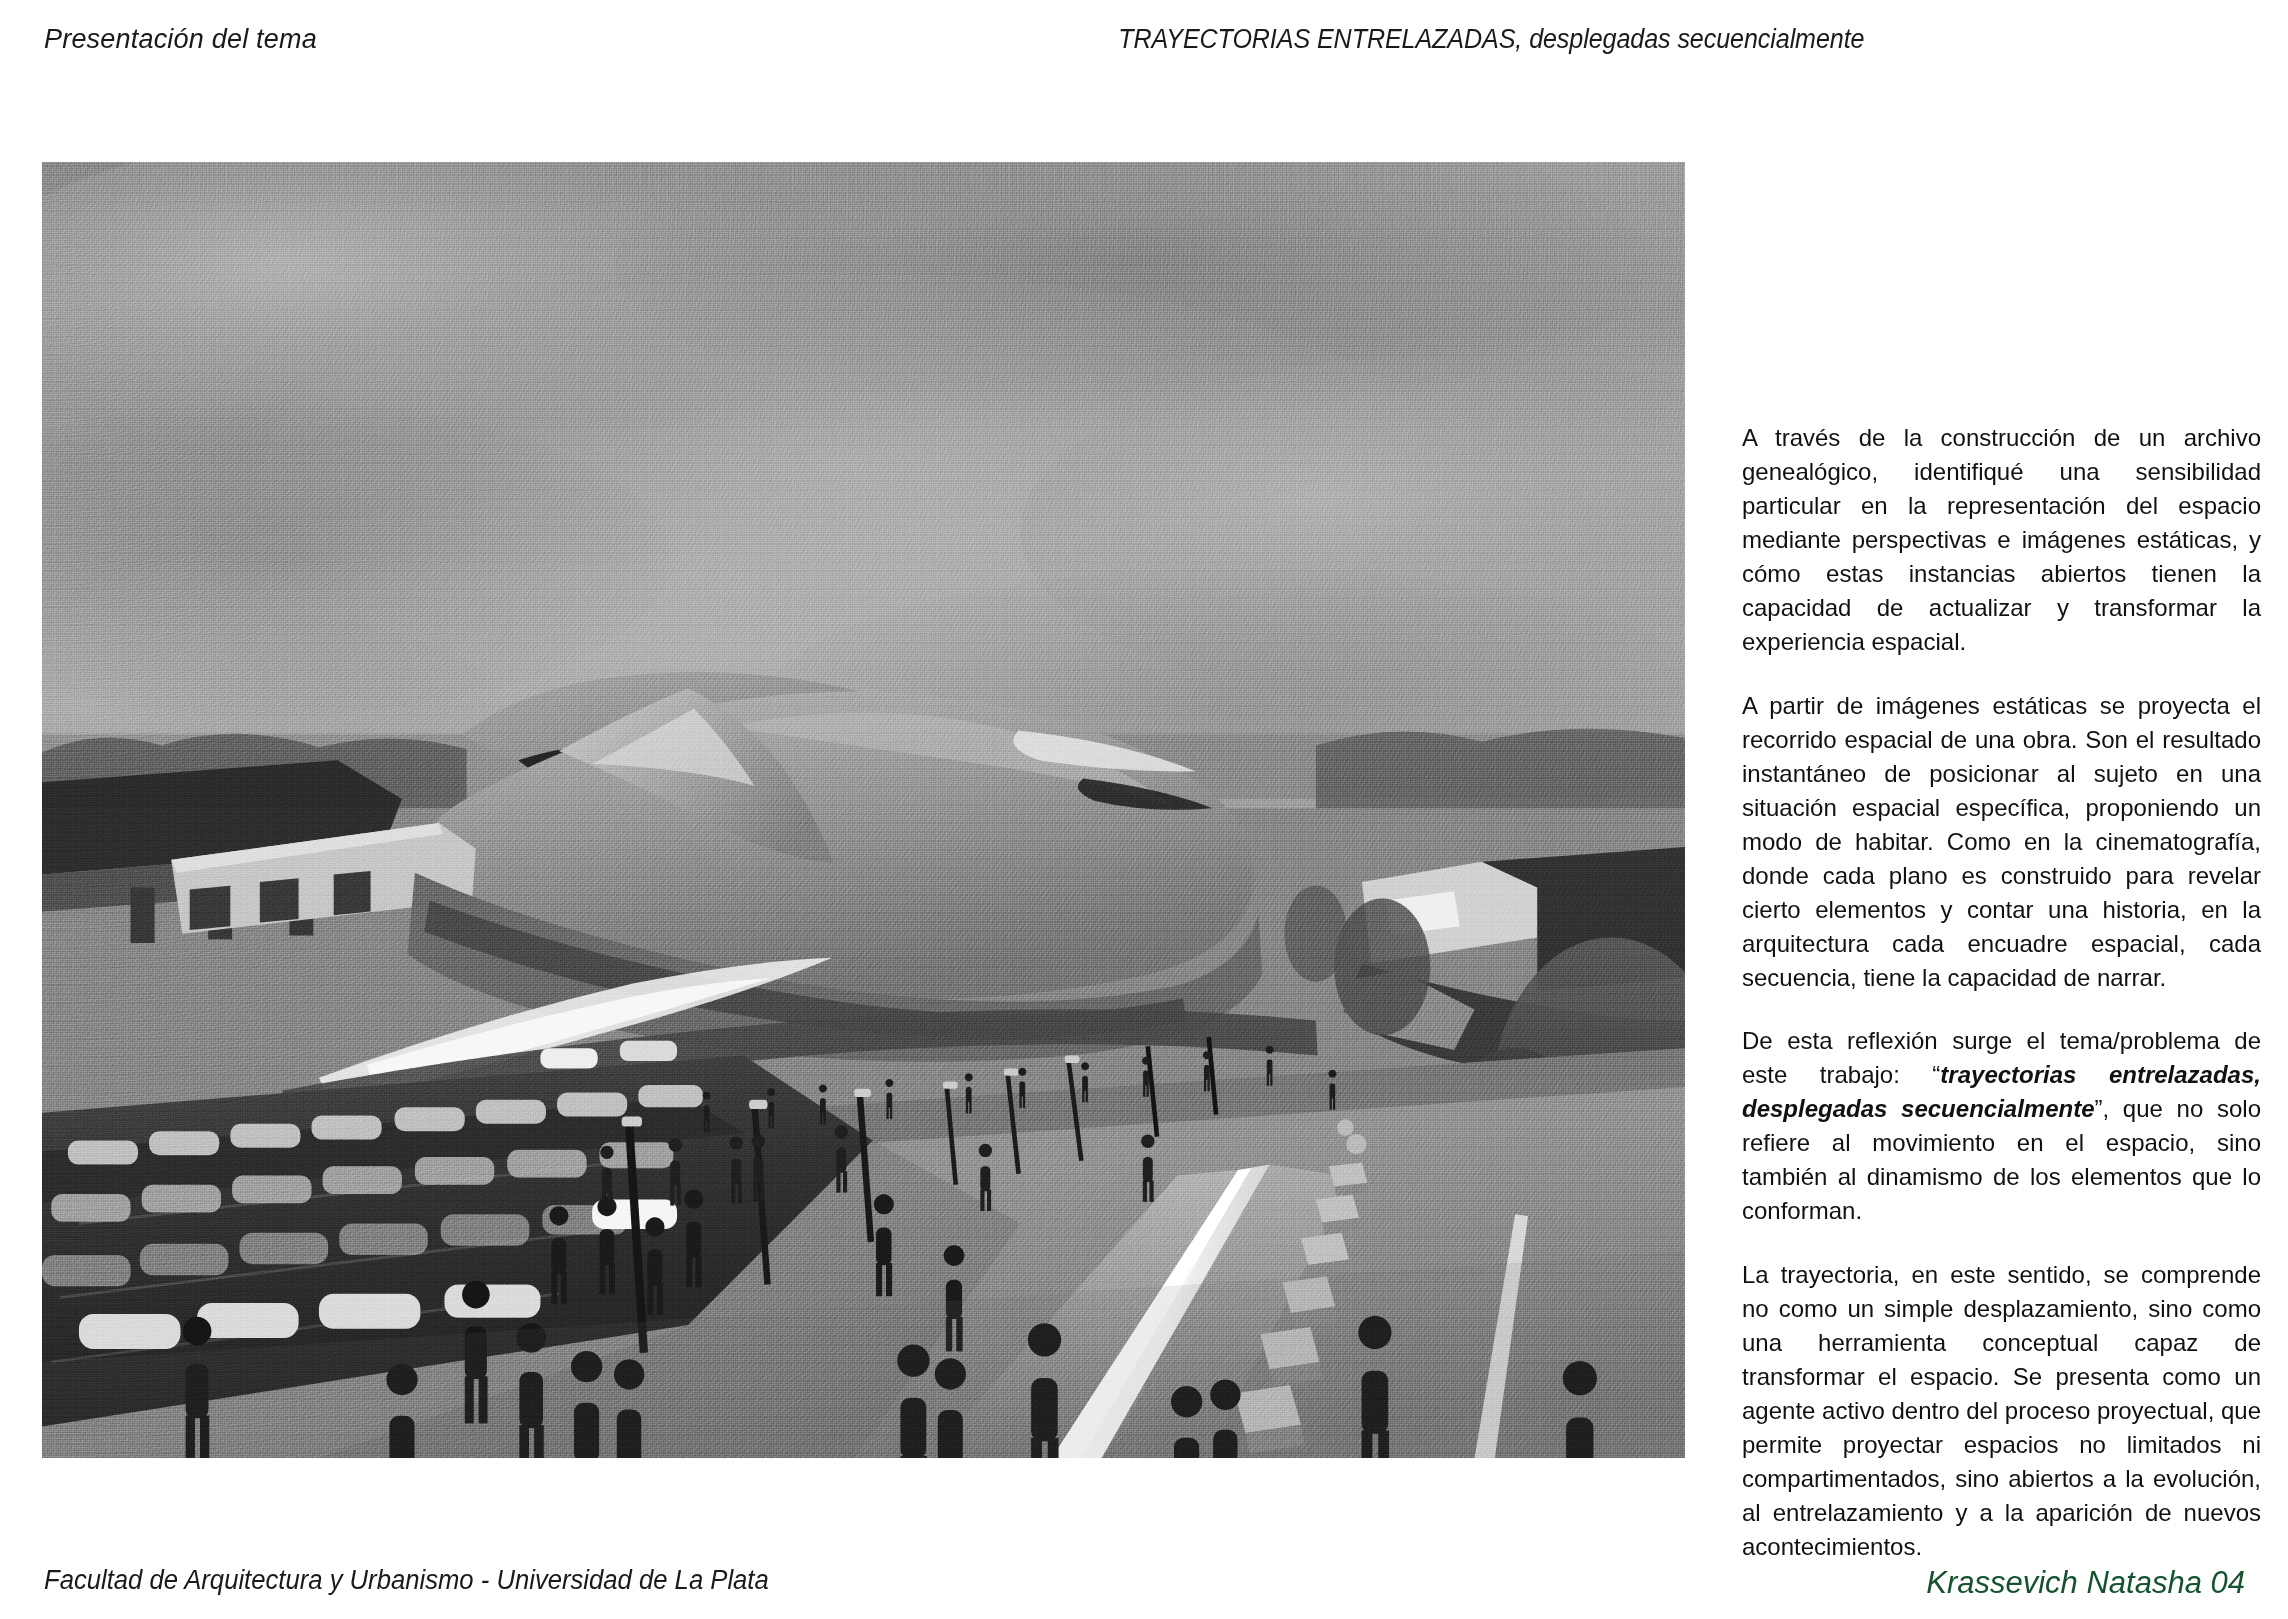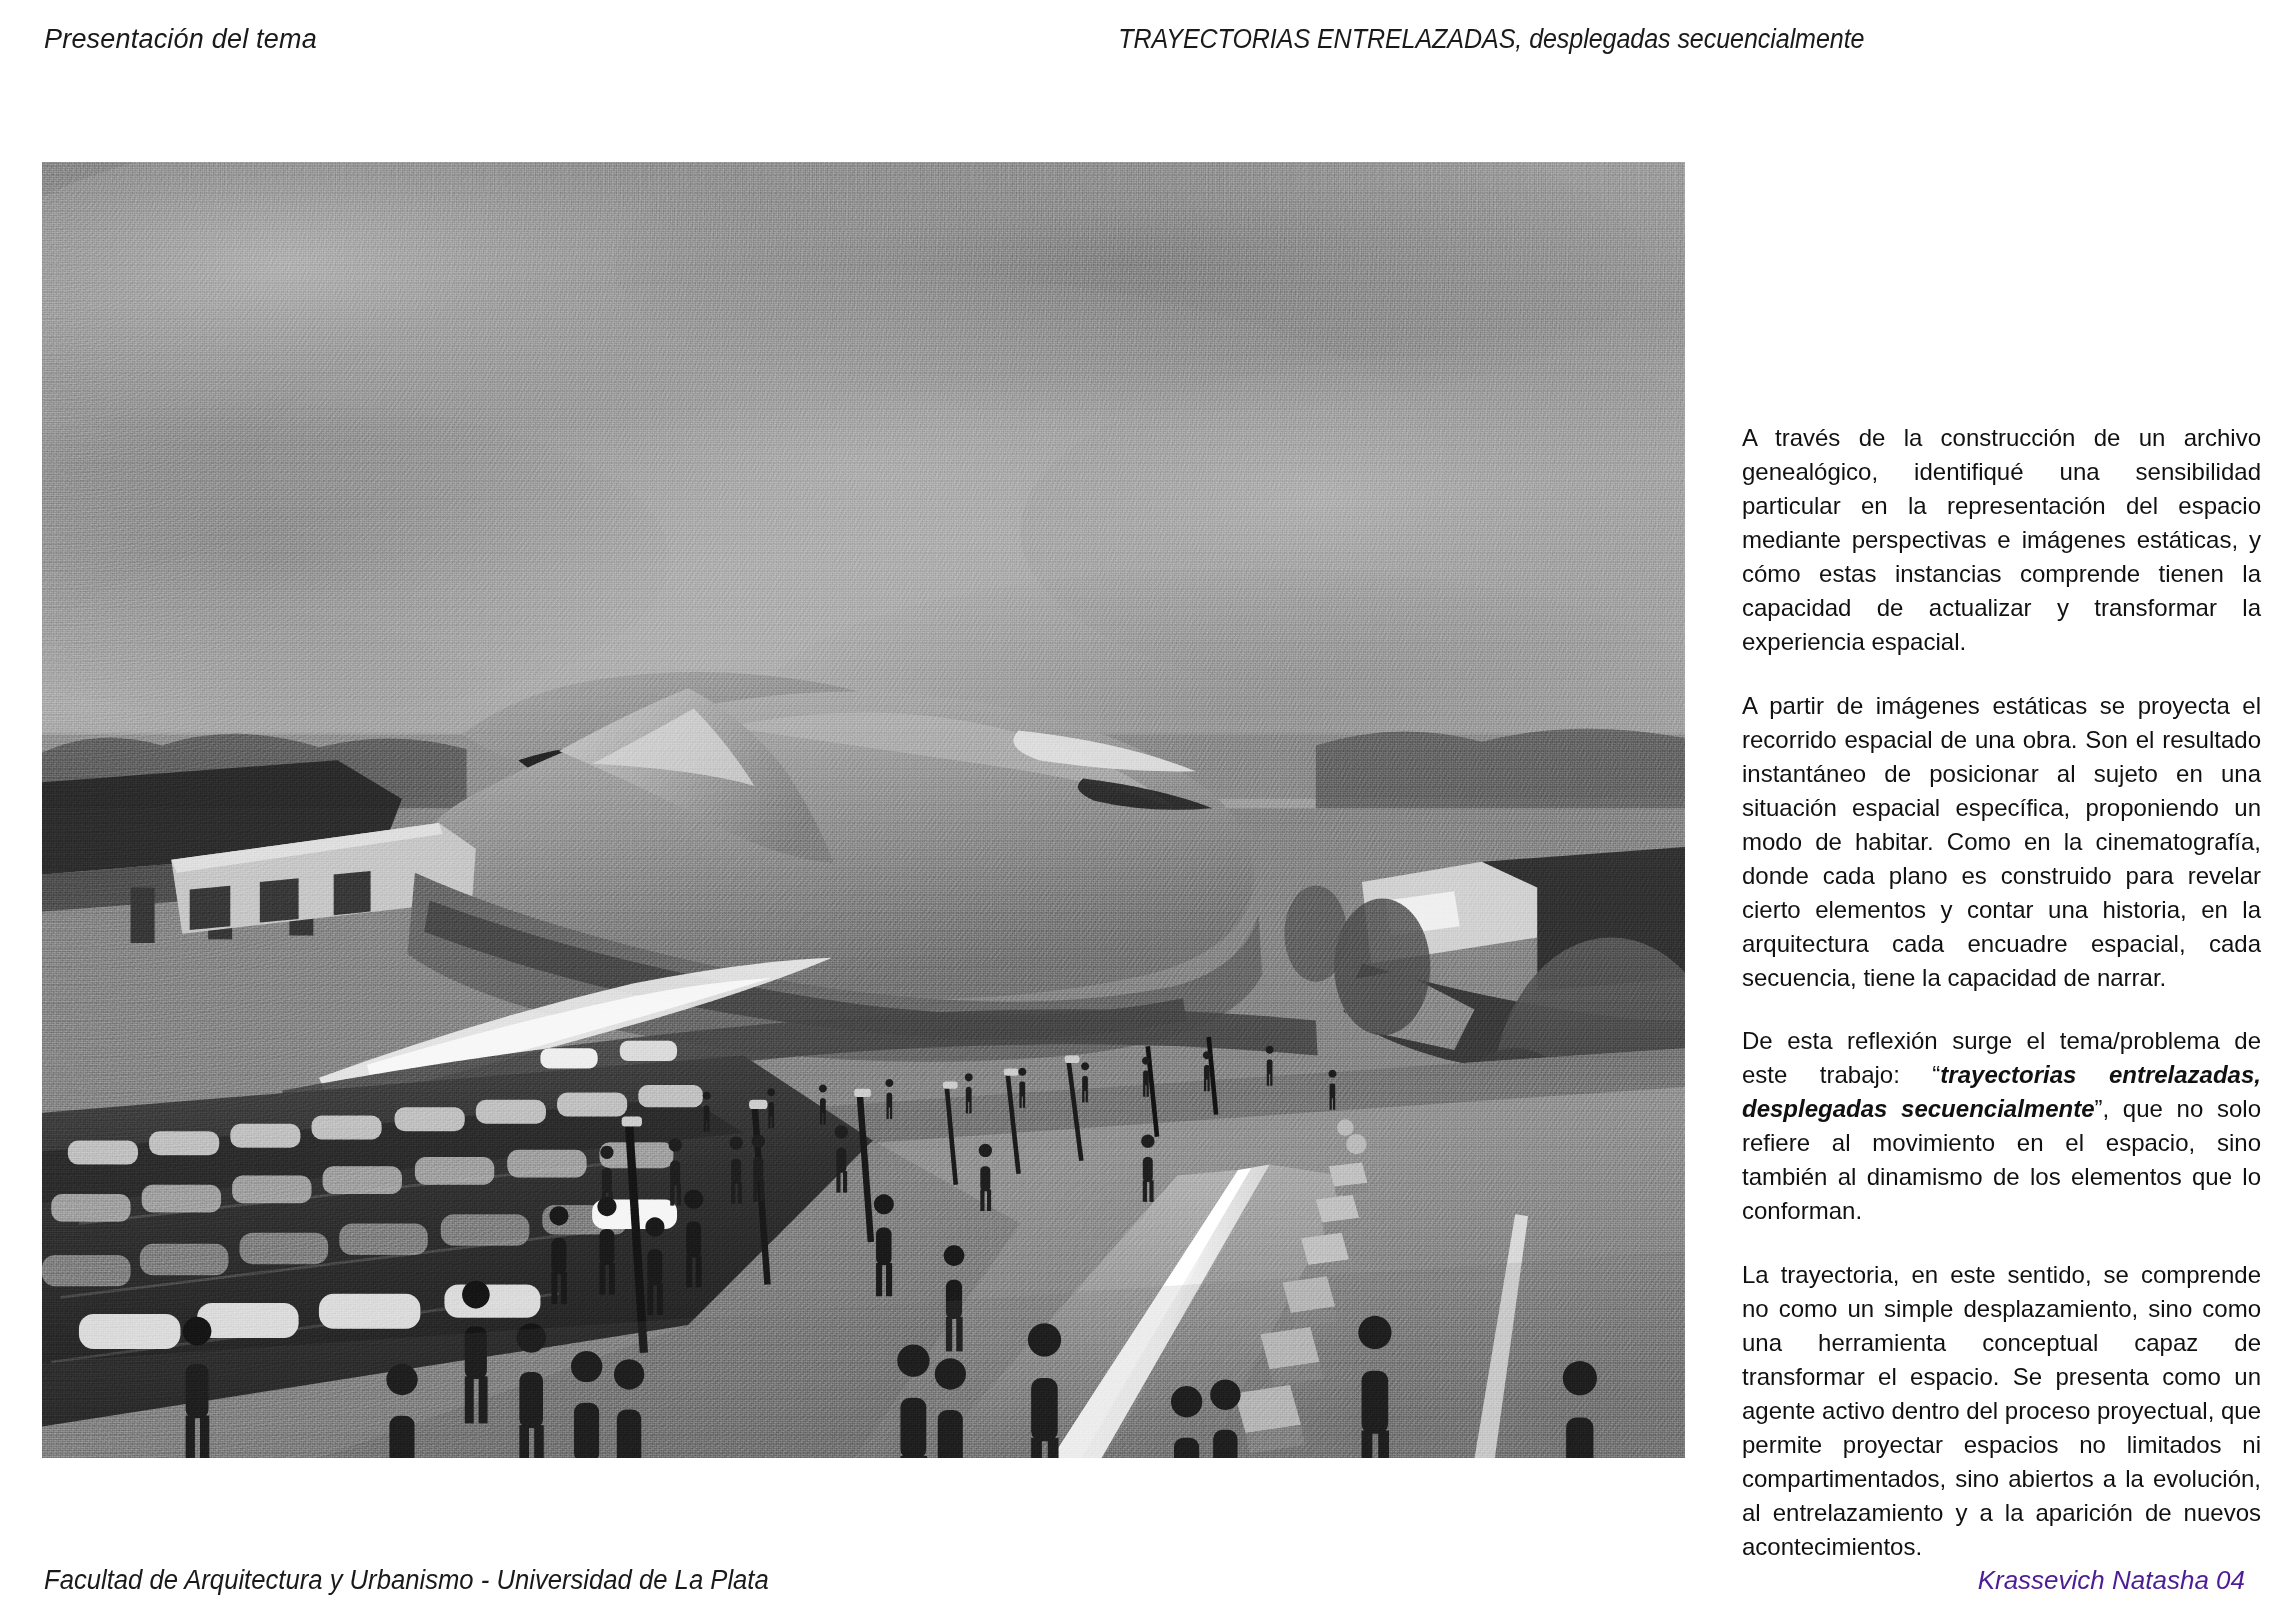--- a/index.html
+++ b/index.html
@@ -49,23 +49,23 @@
     font-size:27px;
     font-style:italic;
     color:#1a1a1a;
     white-space:nowrap;
     transform:scaleX(0.95);
     transform-origin:left center;
   }
   .footer-right {
     position:absolute;
     right:44px; top:1565px;
-    font-size:26px;
+    font-size:31px;
     font-style:italic;
-    color:#4c1d95;
+    color:#14532d;
     white-space:nowrap;
   }
 
   
   .render-frame {
     position:absolute;
     left:42px; top:162px;
     width:1643px; height:1296px;
     overflow:hidden;
     background:#8c8c8c;
@@ -611,21 +611,21 @@
       </g>
 
       <rect x="0" y="0" width="1780" height="1404" fill="none"></rect>
       <path d="M0,1300 L1780,1180 L1780,1404 L0,1404 Z" fill="#6a6a6a" opacity="0.12"></path>
     </svg>
     <div class="grain"></div>
     <div class="grain2"></div>
   </div>
 
   <div class="text-col">
-    <p class="para">A través de la construcción de un archivo genealógico, identifiqué una sensibilidad particular en la representación del espacio mediante perspectivas e imágenes estáticas, y cómo estas instancias comprende tienen la capacidad de actualizar y transformar la experiencia espacial.</p>
+    <p class="para">A través de la construcción de un archivo genealógico, identifiqué una sensibilidad particular en la representación del espacio mediante perspectivas e imágenes estáticas, y cómo estas instancias abiertos tienen la capacidad de actualizar y transformar la experiencia espacial.</p>
     <p class="para">A partir de imágenes estáticas se proyecta el recorrido espacial de una obra. Son el resultado instantáneo de posicionar al sujeto en una situación espacial específica, proponiendo un modo de habitar. Como en la cinematografía, donde cada plano es construido para revelar cierto elementos y contar una historia, en la arquitectura cada encuadre espacial, cada secuencia, tiene la capacidad de narrar.</p>
     <p class="para"><span>De esta reflexión surge el tema/problema de este trabajo: “</span><b>trayectorias entrelazadas, desplegadas secuencialmente</b><span>”, que no solo refiere al movimiento en el espacio, sino también al dinamismo de los elementos que lo conforman.</span></p>
     <p class="para">La trayectoria, en este sentido, se comprende no como un simple desplazamiento, sino como una herramienta conceptual capaz de transformar el espacio. Se presenta como un agente activo dentro del proceso proyectual, que permite proyectar espacios no limitados ni compartimentados, sino abiertos a la evolución, al entrelazamiento y a la aparición de nuevos acontecimientos.</p>
   </div>
 
   <div class="footer-left">Facultad de Arquitectura y Urbanismo - Universidad de La Plata</div>
   <div class="footer-right">Krassevich Natasha 04</div>
 
 </div>
 

